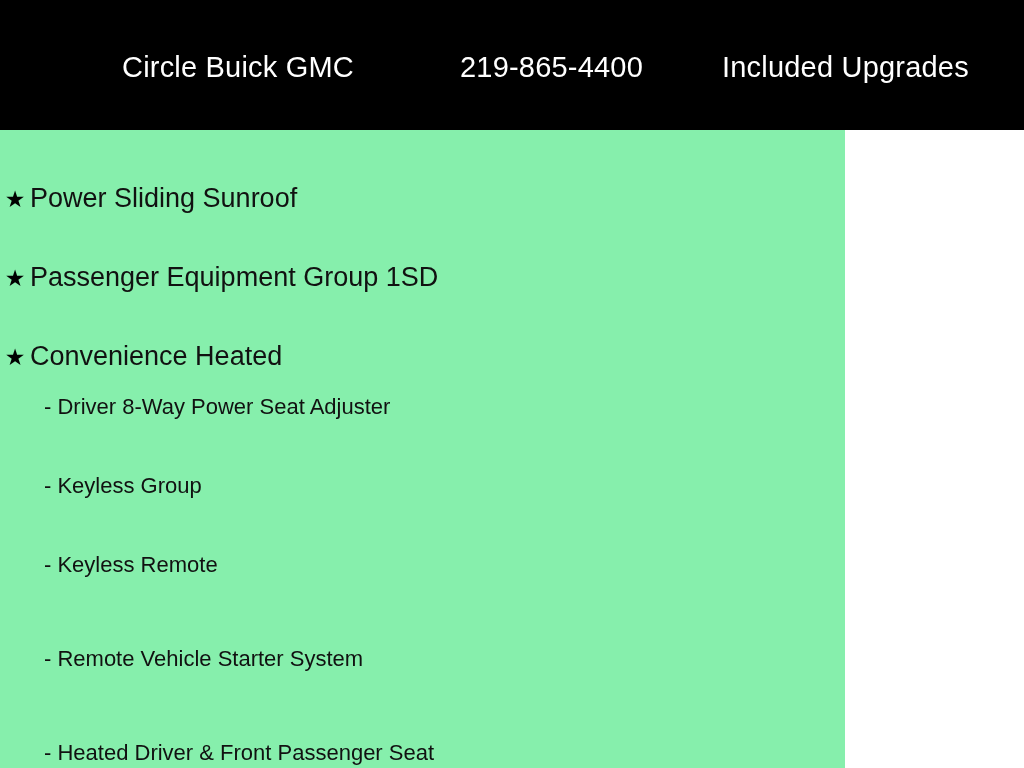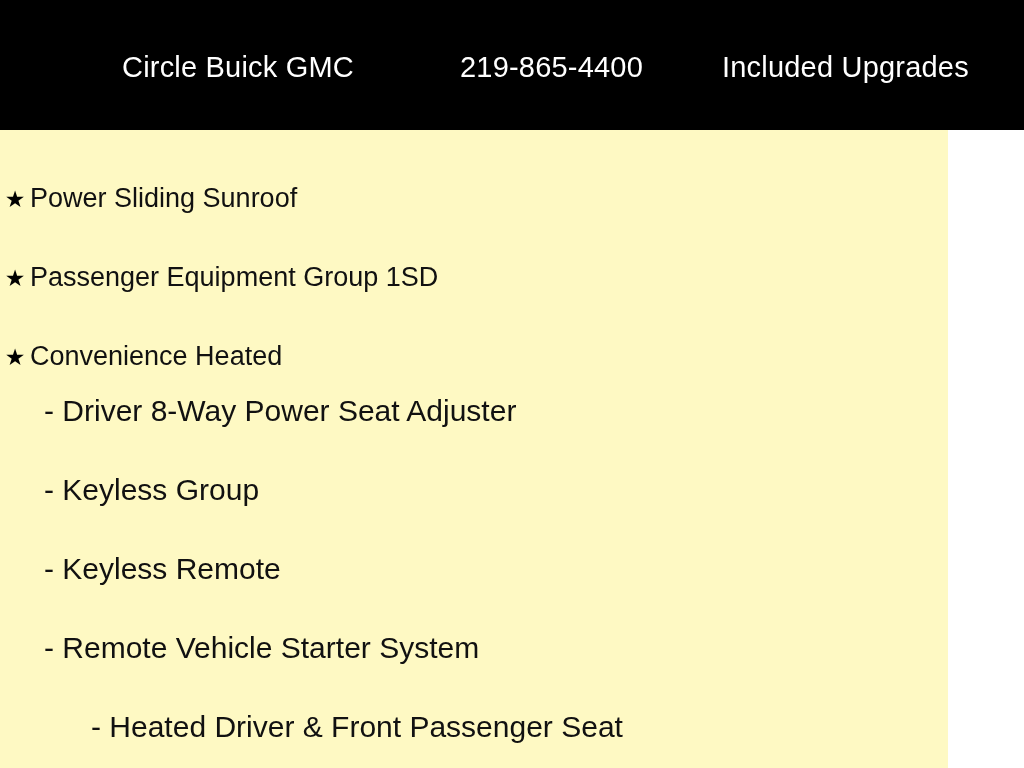--- a/index.html
+++ b/index.html
@@ -8,23 +8,23 @@
   }
   body {
     width: 1024px;
     height: 768px;
     background: #ffffff;
     font-family: "Liberation Sans", sans-serif;
     overflow: hidden;
   }
   .page {
     position: relative;
-    width: 948px;
+    width: 845px;
     height: 768px;
-    background: #fef9c3;
+    background: #86efac;
   }
   .header-bar {
     position: absolute;
     top: 0;
     left: 0;
     width: 1024px;
     height: 130px;
     background: #000000;
     display: flex;
     align-items: center;
@@ -80,21 +80,21 @@
     color: #111111;
     line-height: 1;
     margin-top: 27px;
   }
   .sub-row {
     position: absolute;
     left: 44px;
     white-space: nowrap;
   }
   .sub-label {
-    font-size: 30px;
+    font-size: 22px;
     color: #111111;
     line-height: 1;
   }
 </style>
 </head>
 <body>
 
 <div class="page">
 
   <div class="header-bar">
@@ -112,17 +112,17 @@
         <span class="star">★</span>
         <span class="feature-label">Passenger Equipment Group 1SD</span>
       </div>
       <div class="feature-row" style="top: 186px;">
         <span class="star">★</span>
         <span class="feature-label">Convenience Heated</span>
       </div>
       <div class="sub-row" style="top: 266px;"><span class="sub-label">- Driver 8-Way Power Seat Adjuster</span></div>
       <div class="sub-row" style="top: 345px;"><span class="sub-label">- Keyless Group</span></div>
       <div class="sub-row" style="top: 424px;"><span class="sub-label">- Keyless Remote</span></div>
-      <div class="sub-row" style="top: 503px; text-align: right;"><span class="sub-label">- Remote Vehicle Starter System</span></div>
-      <div class="sub-row" style="top: 582px; margin-left: 47px;"><span class="sub-label">- Heated Driver &amp; Front Passenger Seat</span></div>
+      <div class="sub-row" style="top: 518px; text-align: right;"><span class="sub-label">- Remote Vehicle Starter System</span></div>
+      <div class="sub-row" style="top: 612px;"><span class="sub-label">- Heated Driver &amp; Front Passenger Seat</span></div>
     </div>
 
 </div>
 
 </body></html>

